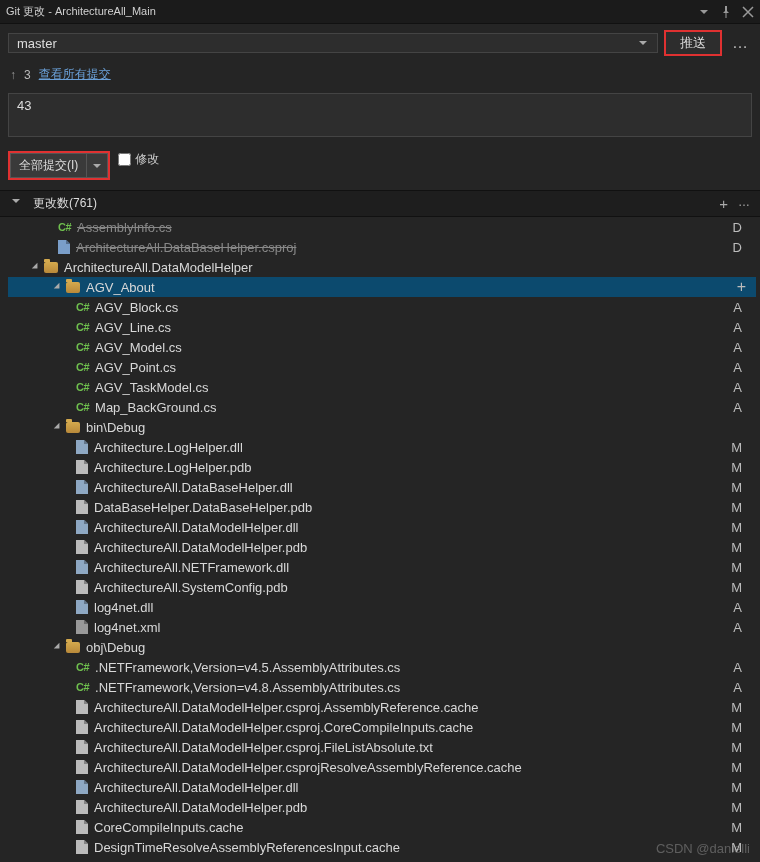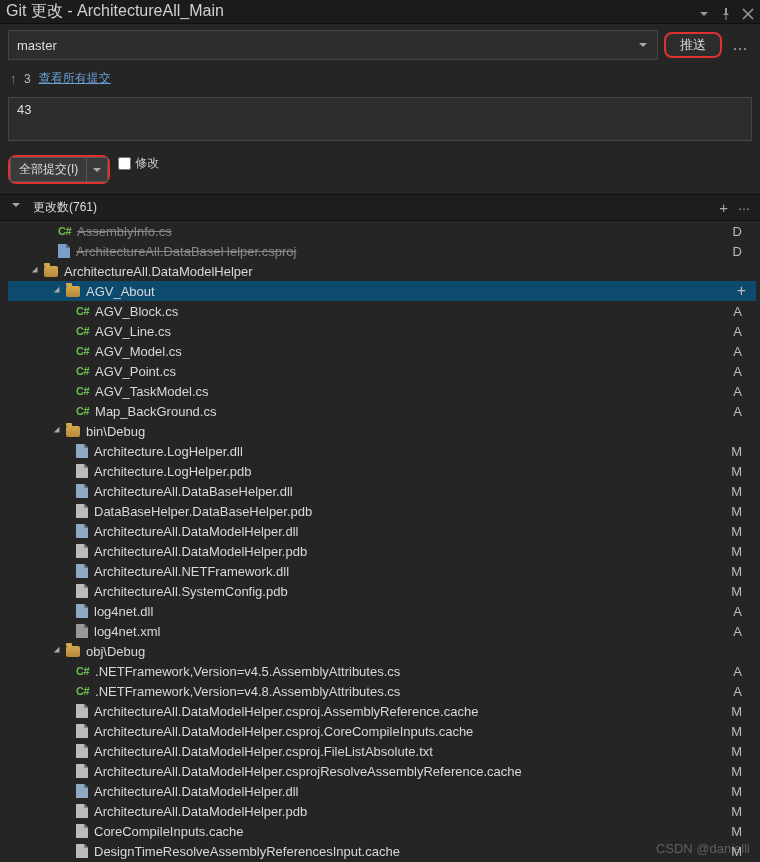--- a/index.html
+++ b/index.html
@@ -1,23 +1,23 @@
 <!DOCTYPE html>
 <html><head>
 <meta charset="utf-8">
 <style>
 * { margin: 0; padding: 0; box-sizing: border-box; font-family: "Microsoft YaHei", "Segoe UI", sans-serif; }
 body { background: #252525; color: #cccccc; font-size: 13px; width: 760px; height: 862px; overflow: hidden; position: relative; }
-.titlebar { background: #1b1b1b; height: 24px; display: flex; align-items: center; padding: 0 6px; color: #d0d0d0; font-size: 16px; justify-content: space-between; border-bottom: 1px solid #111; }
+.titlebar { background: #1b1b1b; height: 24px; display: flex; align-items: center; padding: 0 6px; color: #d0d0d0; font-size: 11px; justify-content: space-between; border-bottom: 1px solid #111; }
 .titlebar-icons { display: flex; gap: 10px; color: #999; }
 .titlebar-icons .ico { width: 12px; height: 12px; display: inline-block; cursor: pointer; }
 .toolbar { padding: 6px 8px; display: flex; align-items: center; gap: 6px; }
-.branch-select { flex: 1; background: #2d2d2d; border: 1px solid #444; color: #ddd; padding: 4px 8px; height: 30px; display: flex; align-items: center; justify-content: space-between; }
+.branch-select { flex: 1; background: #2d2d2d; border: 1px solid #444; color: #ddd; padding: 4px 8px; height: 20px; display: flex; align-items: center; justify-content: space-between; }
 .push-btn { background: #2d2d2d; border: 1px solid #555; color: #ddd; padding: 4px 14px; height: 26px; display: flex; align-items: center; }
-.highlight-red { border: 2px solid #e03131; border-radius: 8px; }
+.highlight-red { border: 2px solid #e03131; border-radius: 0; }
 .ellipsis { color: #bbb; font-size: 16px; line-height: 10px; padding: 0 4px; }
 .subbar { display: flex; align-items: center; gap: 8px; padding: 4px 10px; color: #bbb; font-size: 12px; }
 .subbar .arrow { color: #999; }
 .commitmsg { margin: 6px 8px 10px 8px; height: 44px; background: #2d2d2d; border: 1px solid #444; color: #ddd; padding: 4px 8px; font-size: 13px; }
 .commitrow { display: flex; align-items: flex-start; gap: 8px; padding: 4px 8px 10px 8px; }
 .commit-btn { background: #3a3a3a; border: 1px solid #555; color: #ddd; padding: 3px 8px; font-size: 12px; display: flex; align-items: center; }
 .split-caret { background: #3a3a3a; border: 1px solid #555; border-left: none; padding: 3px 4px; display: flex; align-items: center; }
 .checkbox-label { display: flex; align-items: center; gap: 4px; color: #ccc; font-size: 12px; }
 .changes-header { background: #1e1e1e; border-top: 1px solid #111; border-bottom: 1px solid #111; padding: 4px 10px; display: flex; justify-content: space-between; align-items: center; color: #ddd; font-size: 12px; }
 .changes-header .hdr-icons { display: flex; gap: 10px; color: #aaa; }

